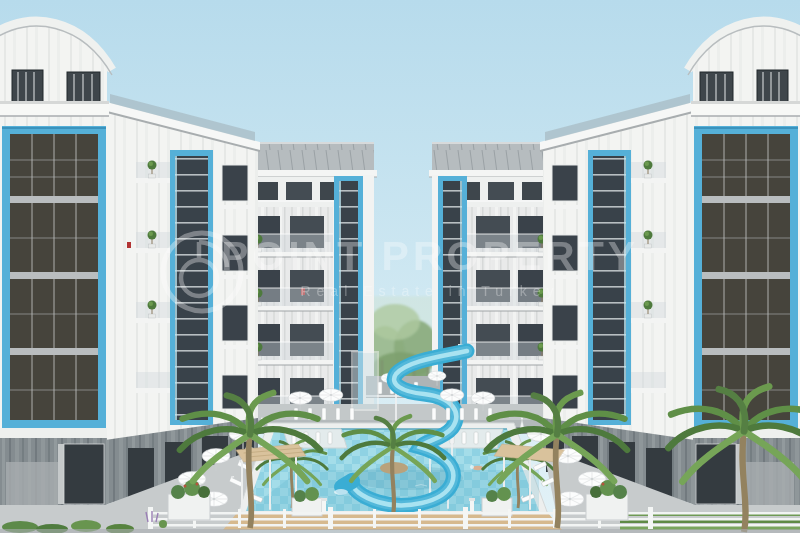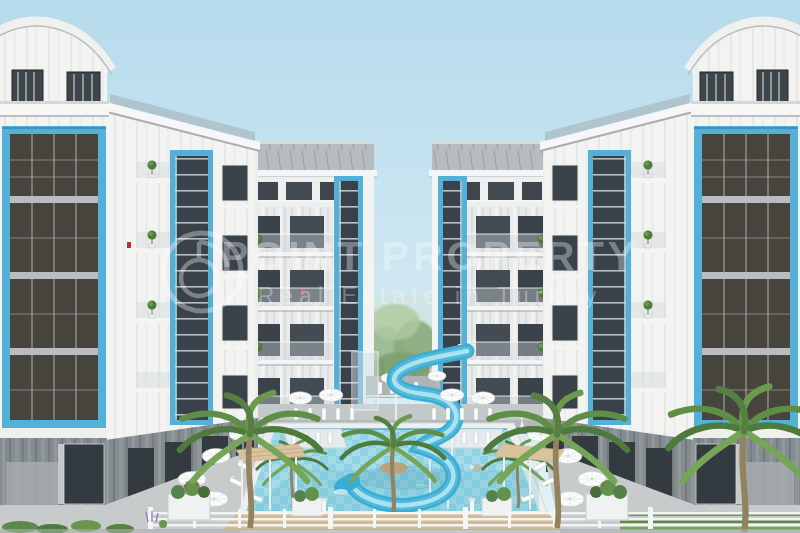--- a/index.html
+++ b/index.html
@@ -14,21 +14,21 @@
   .f-pave{fill:var(--pave,#c7cbcc);}
   .s-slide{stroke:var(--slide,#3aadd4);}
   .s-slidehi{stroke:var(--slide_hi,#a9e3f1);}
   
   .watermark{position:absolute;inset:0;pointer-events:none;}
   .wm-logo{position:absolute;left:158px;top:229px;width:88px;height:86px;opacity:.34;}
   .wm-brand{position:absolute;left:205px;top:234px;width:450px;text-align:center;
             font-weight:700;font-size:41px;line-height:1.1;letter-spacing:4px;
             color:var(--wm,#ffffff);opacity:.33;white-space:nowrap;}
   .wm-tagline{position:absolute;left:205px;top:283px;width:450px;text-align:center;
-            font-weight:400;font-size:23px;letter-spacing:6px;
+            font-weight:400;font-size:14px;letter-spacing:6px;
             color:var(--wm,#ffffff);opacity:.30;white-space:nowrap;}
 </style>
 </head>
 <body>
 
 <div class="stage">
 <svg width="800" height="533" viewBox="0 0 800 533" role="img">
 <defs>
   <linearGradient id="sky" x1="0" y1="0" x2="0" y2="1">
     <stop offset="0" stop-color="#b7dbec"></stop>

